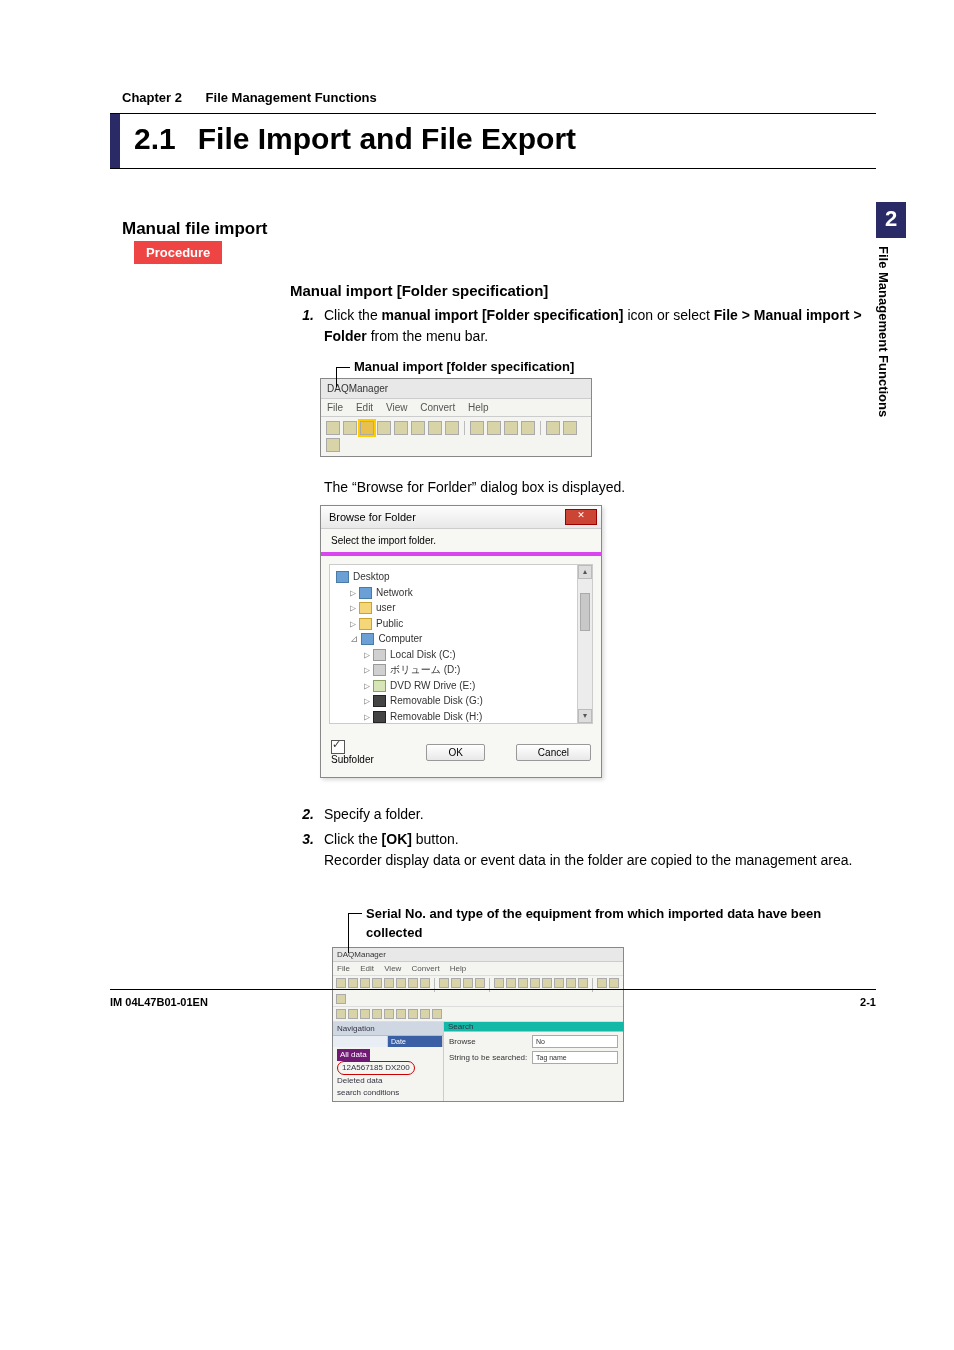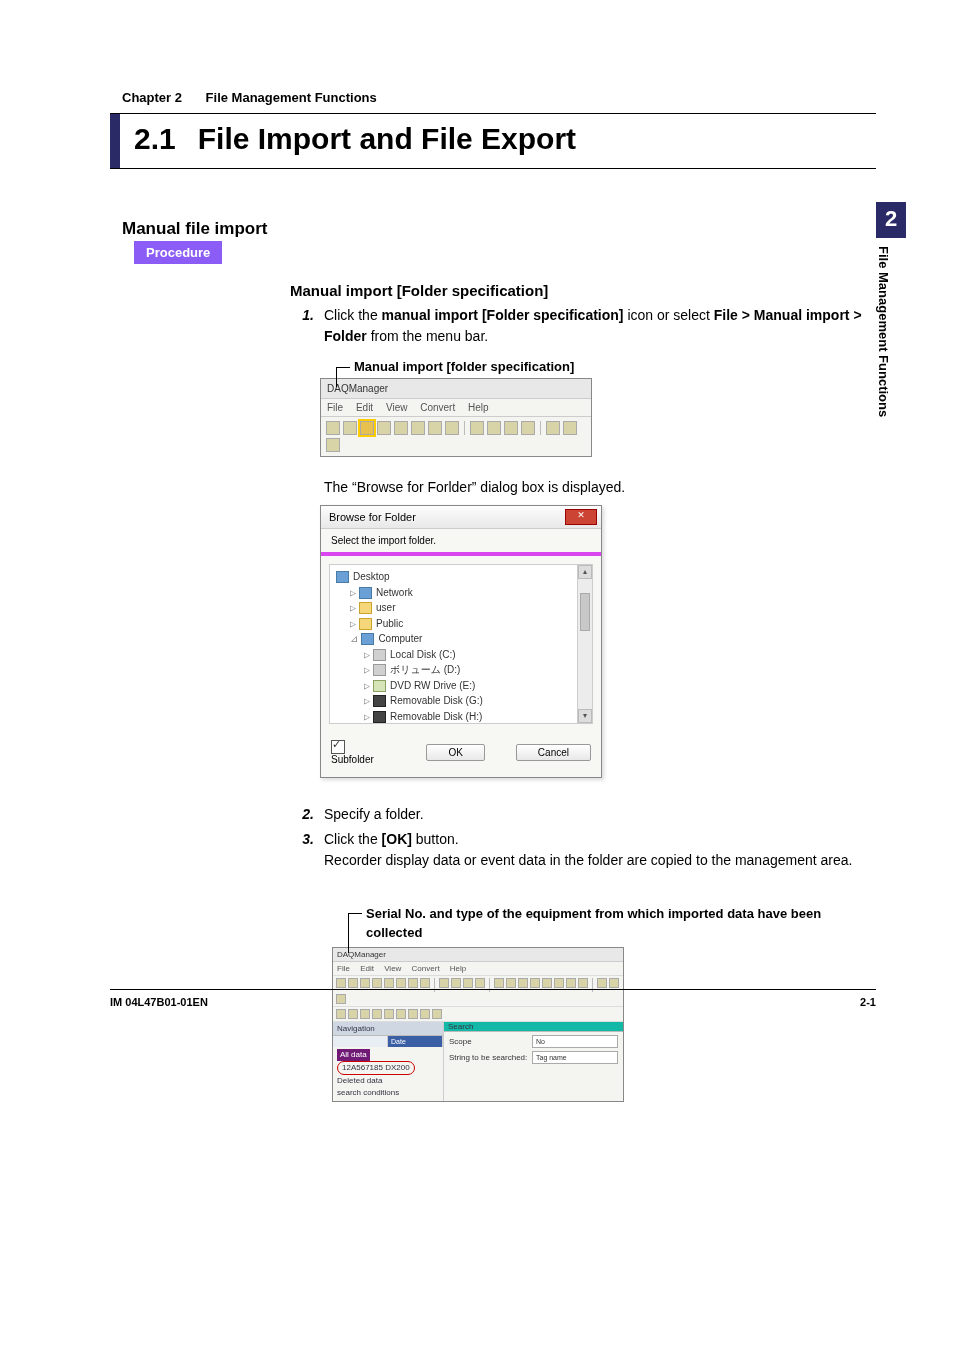--- a/index.html
+++ b/index.html
@@ -48,21 +48,21 @@
     font-weight: bold;
     padding: 8px 0 0 0;
   }
   .section-title {
     font-size: 17px;
     font-weight: bold;
     margin-top: 50px;
     margin-left: 12px;
   }
   .procedure-box {
-    background: #8b5cf6;
+    background: #ef4444;
     color: #fff;
     font-size: 13px;
     font-weight: bold;
     padding: 4px 12px;
     display: inline-block;
     margin-left: 24px;
     margin-top: 2px;
   }
   .content-block {
     margin-left: 180px;
@@ -491,21 +491,21 @@
             <div style="background:#701a75;color:#fff;padding:0 3px;display:inline-block">All data</div><br>
             <span class="circled">12A567185 DX200</span><br>
             <span>Deleted data</span><br>
             <span>search conditions</span>
           </div>
         </div>
         <div class="main">
           <div class="main-head">Search</div>
           <div class="main-body">
             <div class="frow">
-              <div class="flabel">Scope</div>
+              <div class="flabel">Browse</div>
               <div class="finput">
                   <span>No</span>
                 </div>
             </div>
             <div class="frow">
               <div class="flabel">String to be searched:</div>
               <div class="finput">
                   <span>Tag name</span>
                 </div>
             </div>

